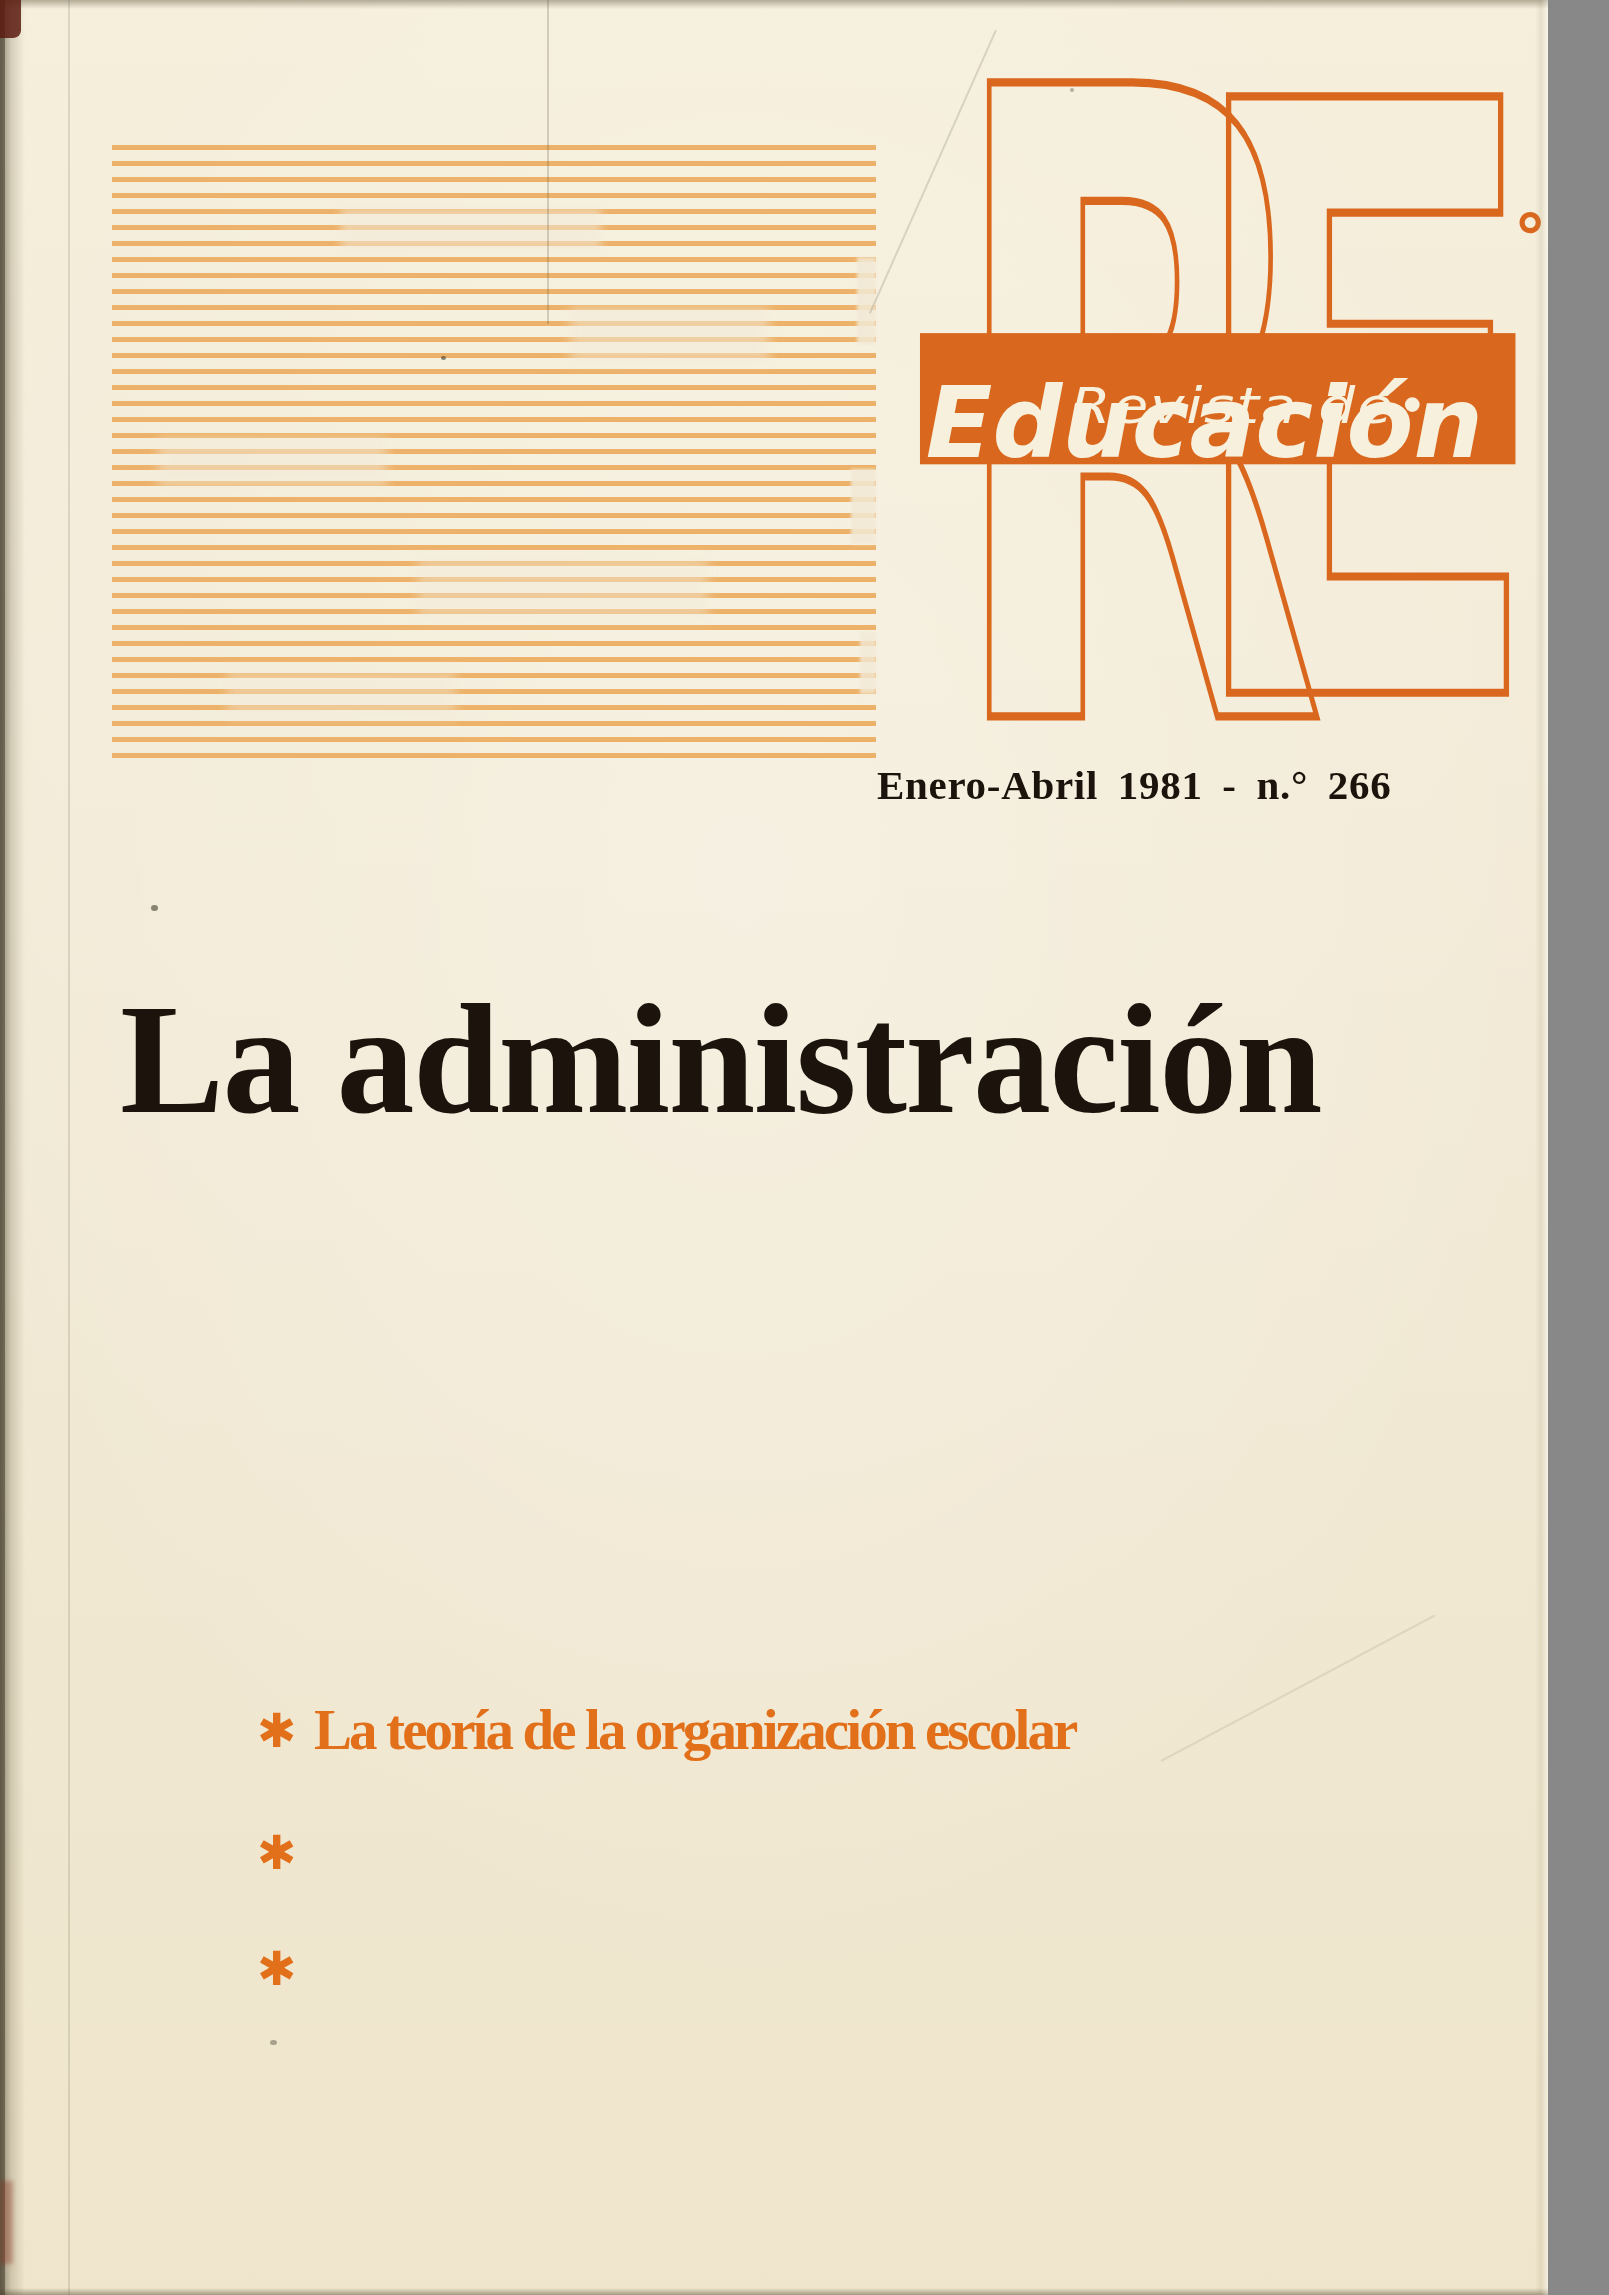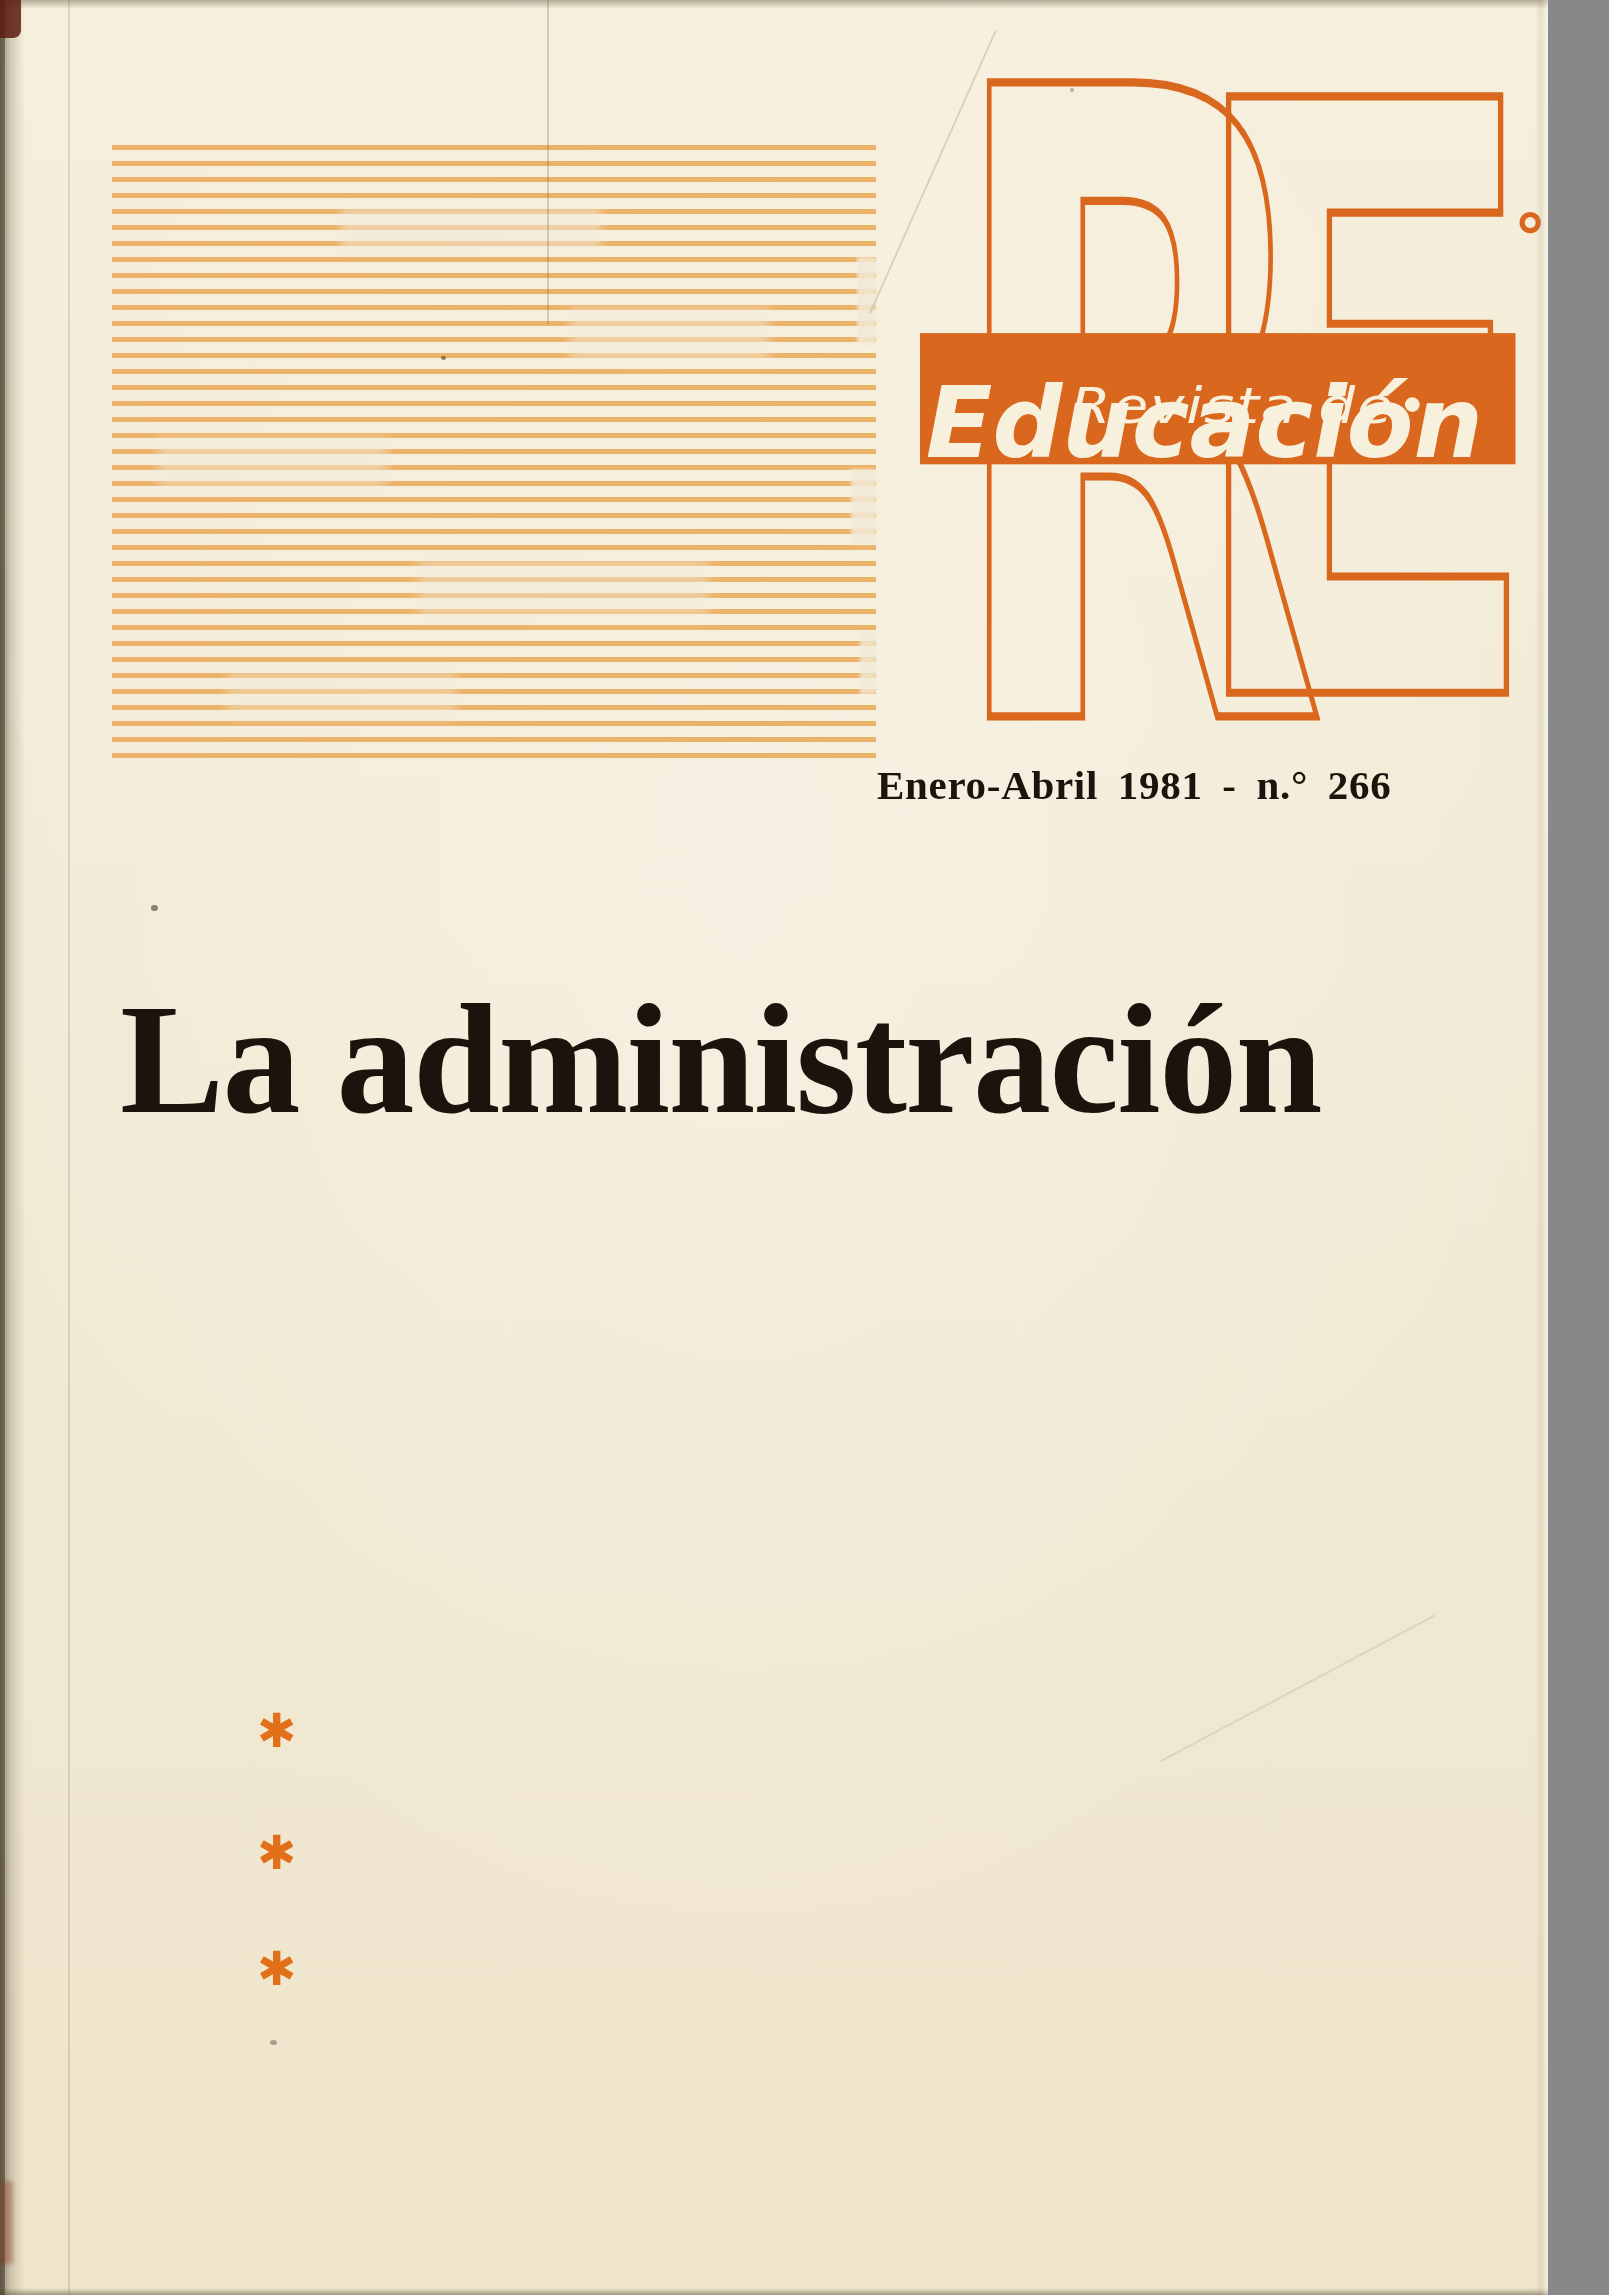--- a/index.html
+++ b/index.html
@@ -148,20 +148,24 @@
 
   <div class="issue">Enero-Abril 1981 - n.° 266</div>
 
   <h1 class="title">
     <span class="tl">La administración</span>
   </h1>
 
   <ul class="topics">
     <li class="topic t0">
       <span class="star">✱</span>
+      <span class="ttext">
+        <span class="tline">La teoría de la organización escolar</span>
+        <span class="tline"></span>
+      </span>
     </li>
     <li class="topic t1">
       <span class="star">✱</span>
     </li>
     <li class="topic t2">
       <span class="star">✱</span>
       <span class="ttext">
       </span>
     </li>
   </ul>

